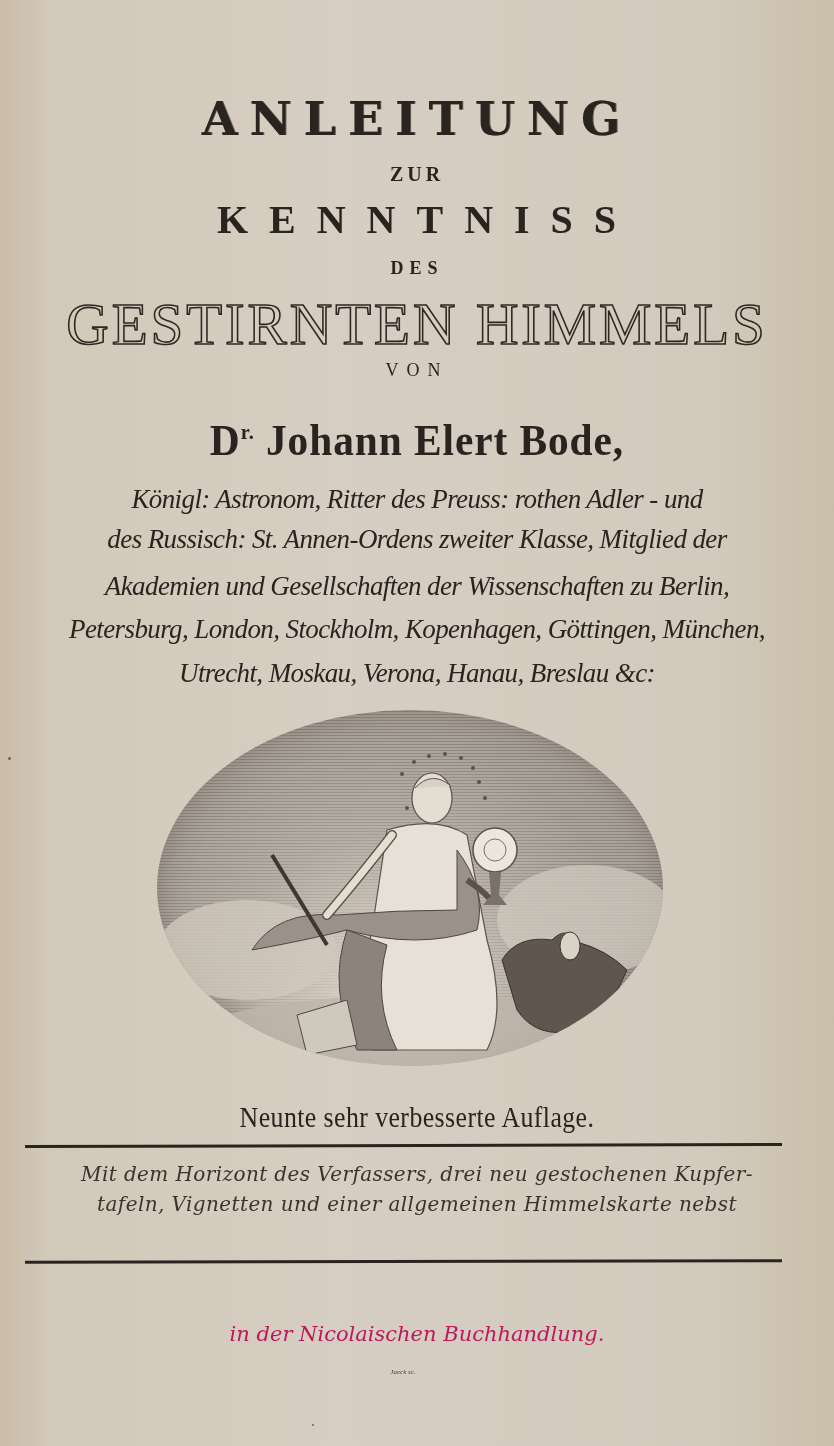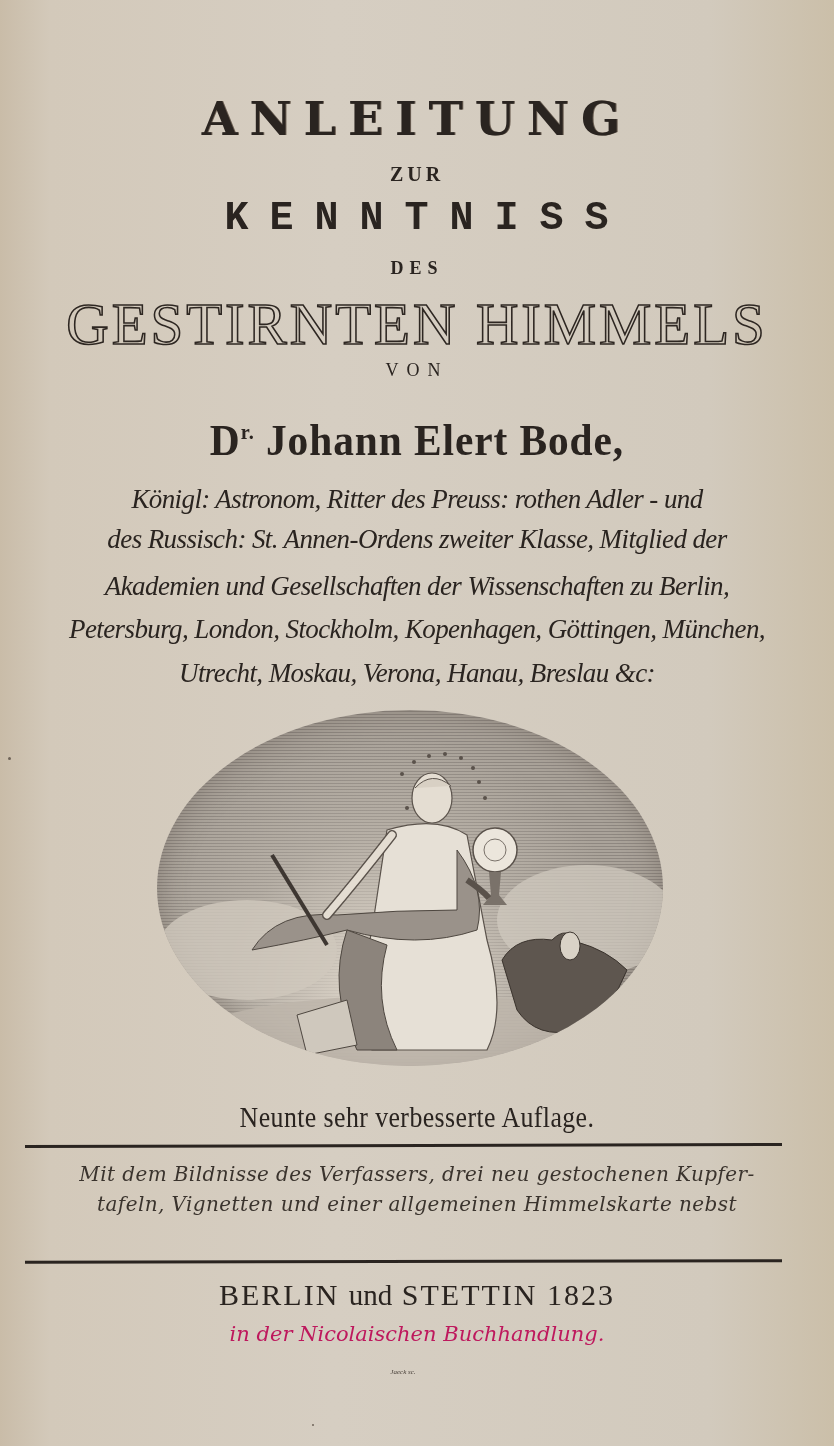--- a/index.html
+++ b/index.html
@@ -15,21 +15,21 @@
   .t-anleitung {
     top:92px; font-family:"DejaVu Serif", serif; font-weight:bold;
     font-size:46px; letter-spacing:12px; color:#2a2420;
     text-shadow: 1px 0 0 #6a5e52;
   }
   .t-zur {
     top:163px; font-family:"Liberation Serif", serif; font-weight:bold;
     font-size:20px; letter-spacing:4px;
   }
   .t-kenntniss {
-    top:196px; font-family:Liberation Mono, monospace; font-weight:bold;
+    top:196px; font-family:Liberation Serif, serif; font-weight:bold;
     font-size:40px; letter-spacing:21px; padding-left:20px;
   }
   .t-des {
     top:258px; font-family:"Liberation Serif", serif; font-weight:bold;
     font-size:18px; letter-spacing:6px;
   }
   .t-gestirnten {
     top:290px; font-family:"Liberation Serif", serif;
     font-size:60px; letter-spacing:3px; transform:scaleX(0.98);
     color:#ffffff00;
@@ -157,29 +157,23 @@
       <ellipse cx="413" cy="236" rx="10" ry="14" fill="#d9d2c6" stroke="#3a332d" stroke-width="1"></ellipse>
 
       <path d="M140 305 L190 290 L200 335 L150 345 Z" fill="#cfc8bd" stroke="#4e4740" stroke-width="1"></path>
     </svg>
   </div>
 
   <div class="line t-edition">Neunte sehr verbesserte Auflage.</div>
 
   <div class="rule rule1"></div>
 
-  <div class="line cursive t-note1">Mit dem Bildnisse des Verfassers, drei neu gestochenen Kupfer-</div>
+  <div class="line cursive t-note1">Mit dem Horizont des Verfassers, drei neu gestochenen Kupfer-</div>
   <div class="line cursive t-note2">tafeln, Vignetten und einer allgemeinen Himmelskarte nebst</div>
 
   <div class="rule rule2"></div>
 
-  <div class="line t-place">
-    <span>BERLIN</span>
-    <span class="sm">und</span>
-    <span>STETTIN</span>
-    <span>1823</span>
-  </div>
   <div class="line t-publisher">in der Nicolaischen Buchhandlung.</div>
   <div class="line t-engraver">Jaeck sc.</div>
 
   <div class="speck" style="left:8px; top:757px;"></div>
   <div class="speck" style="left:312px; top:1424px; width:2px; height:2px;"></div>
 </div>
 
 </body></html>

